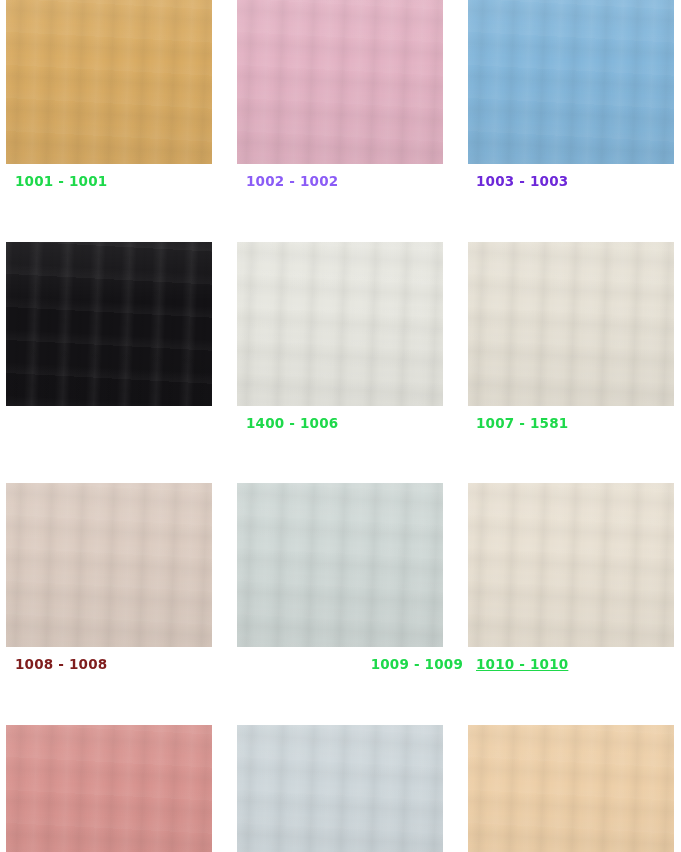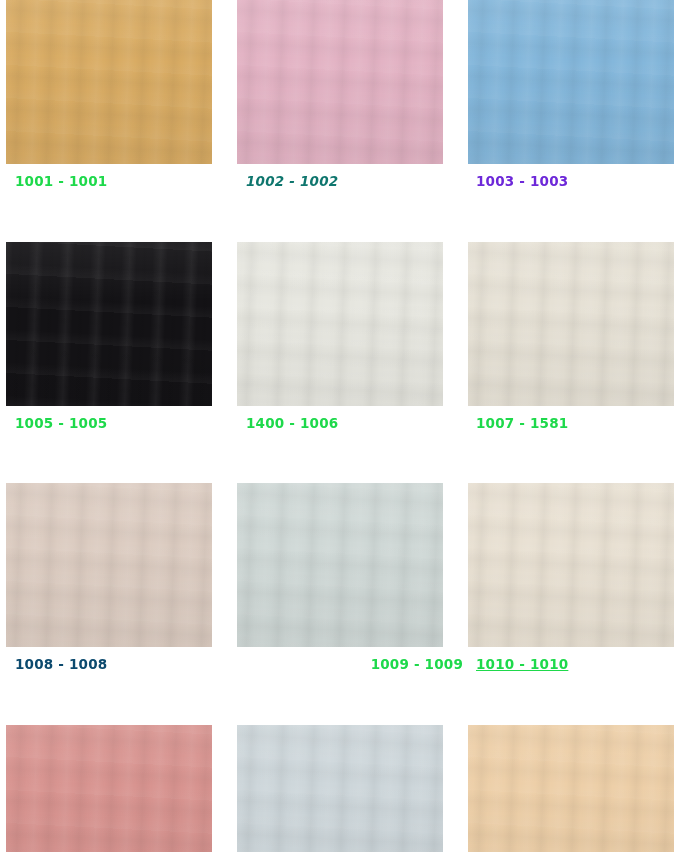--- a/index.html
+++ b/index.html
@@ -93,41 +93,40 @@
 </head>
 <body>
 
 <div id="gallery" style="background-color: rgb(255, 255, 255);">
     <div class="cell">
       <a class="swatch" style="background-color: rgb(217, 172, 100);"></a>
       <span class="caption" style="color: rgb(30, 217, 75);">1001 - 1001</span>
     </div>
     <div class="cell">
       <a class="swatch" style="background-color: rgb(227, 179, 196);"></a>
-      <span class="caption" style="color: #0f766e; font-style: italic;">1002 - 1002</span>
+      <span class="caption" style="color: #8b5cf6;">1002 - 1002</span>
     </div>
     <div class="cell">
       <a class="swatch" style="background-color: rgb(132, 183, 219);"></a>
       <span class="caption" style="color: #6d28d9;">1003 - 1003</span>
     </div>
     <div class="cell">
       <a class="swatch" style="background-color: rgb(19, 18, 21);"></a>
-      <span class="caption" style="color: rgb(30, 217, 75);">1005 - 1005</span>
     </div>
     <div class="cell">
       <a class="swatch" style="background-color: rgb(230, 230, 223);"></a>
       <span class="caption" style="color: rgb(30, 217, 75);">1400 - 1006</span>
     </div>
     <div class="cell">
       <a class="swatch" style="background-color: rgb(230, 225, 213);"></a>
       <span class="caption" style="color: rgb(30, 217, 75);">1007 - 1581</span>
     </div>
     <div class="cell">
       <a class="swatch" style="background-color: rgb(220, 204, 193);"></a>
-      <span class="caption" style="color: #0c4a6e;">1008 - 1008</span>
+      <span class="caption" style="color: #7f1d1d;">1008 - 1008</span>
     </div>
     <div class="cell">
       <a class="swatch" style="background-color: rgb(207, 216, 214);"></a>
       <span class="caption" style="color: rgb(30, 217, 75); text-align: right;">1009 - 1009</span>
     </div>
     <div class="cell">
       <a class="swatch" style="background-color: rgb(232, 224, 210);"></a>
       <span class="caption" style="color: rgb(30, 217, 75); text-decoration: underline;">1010 - 1010</span>
     </div>
     <div class="cell">

